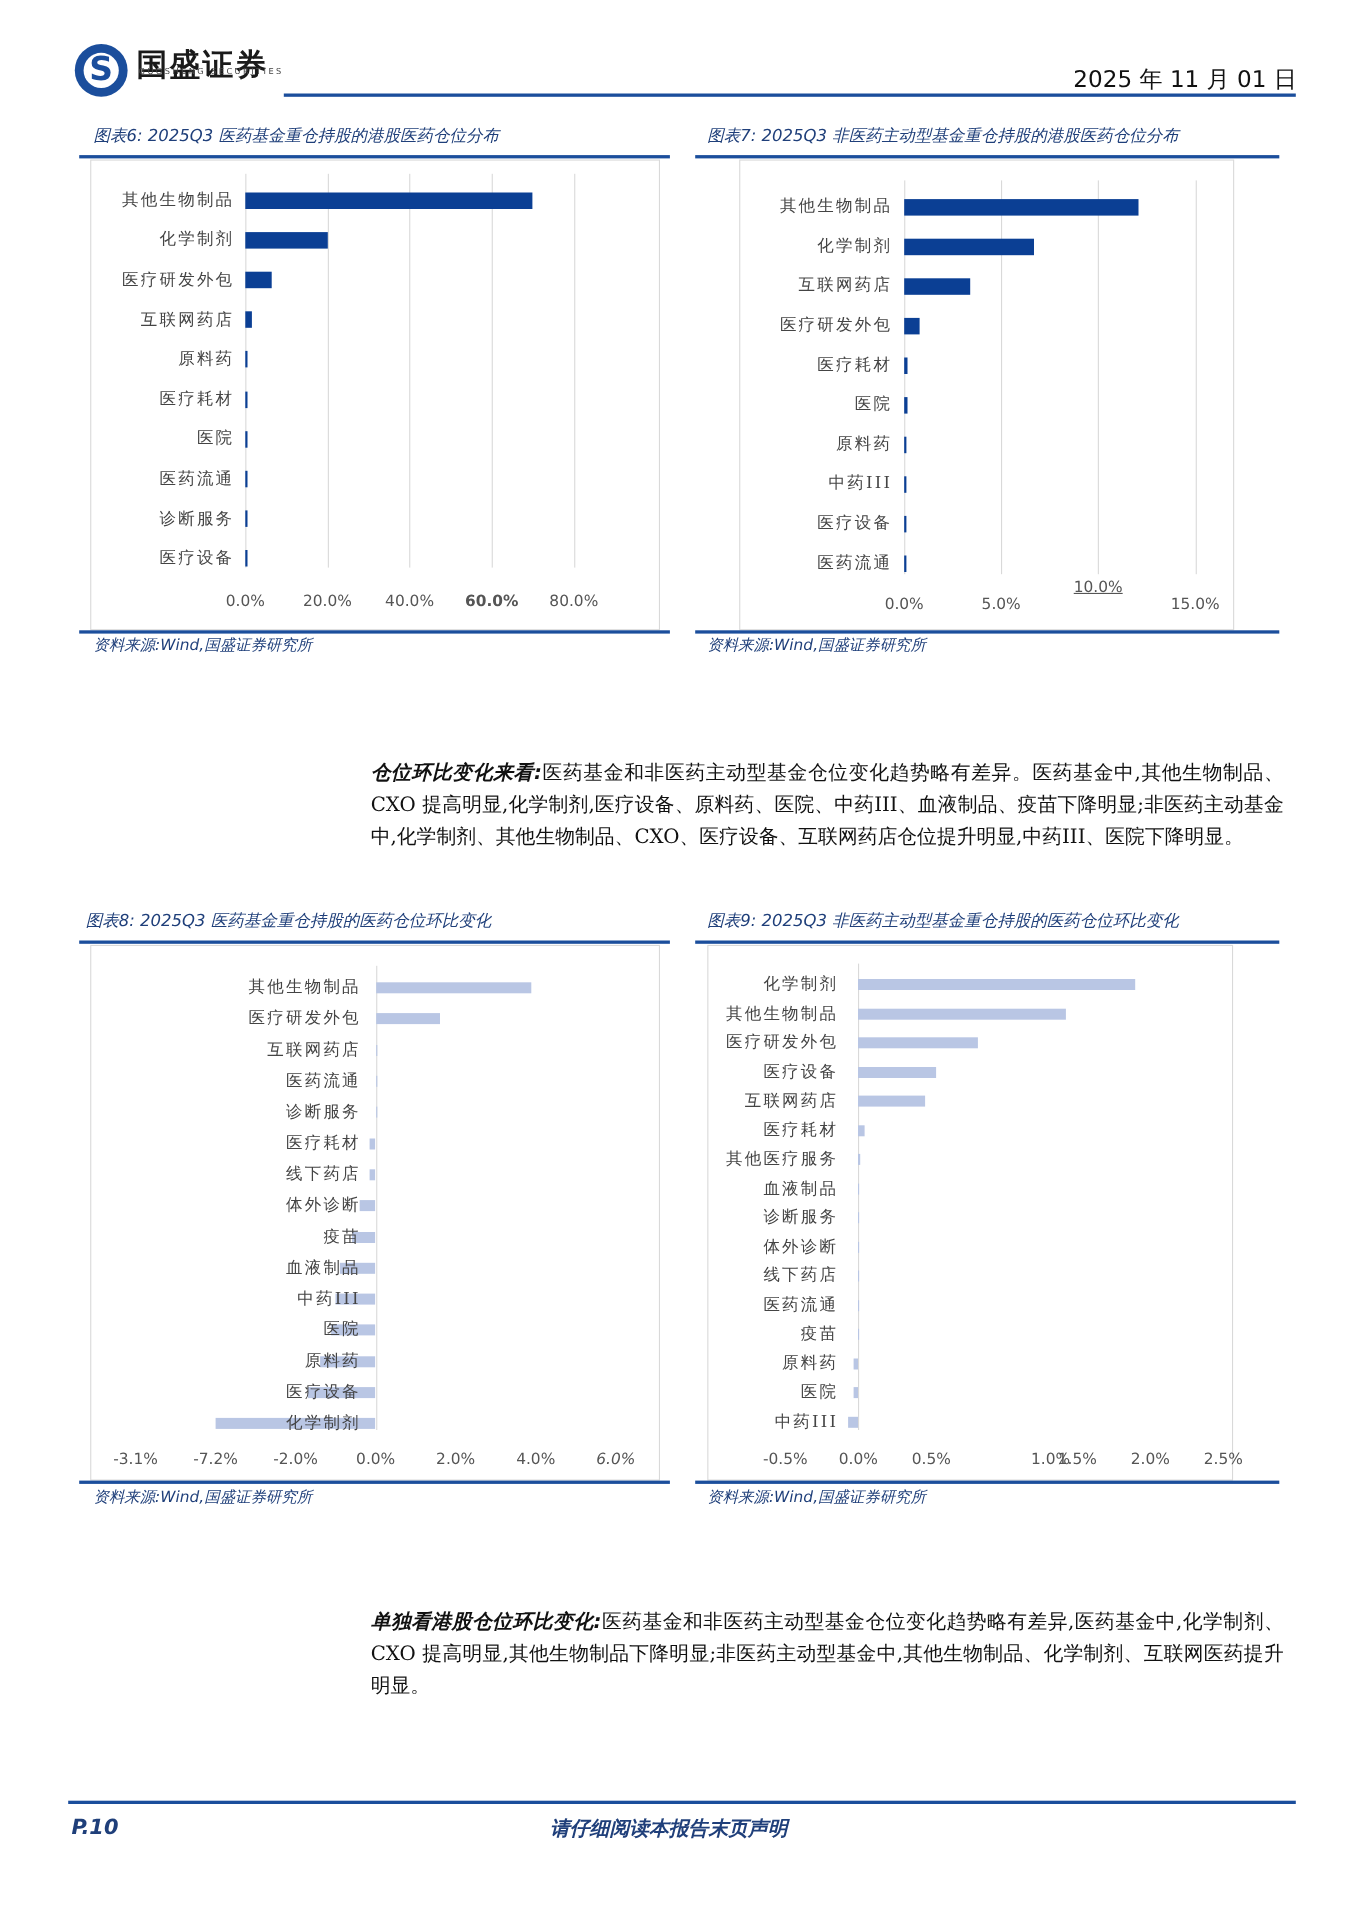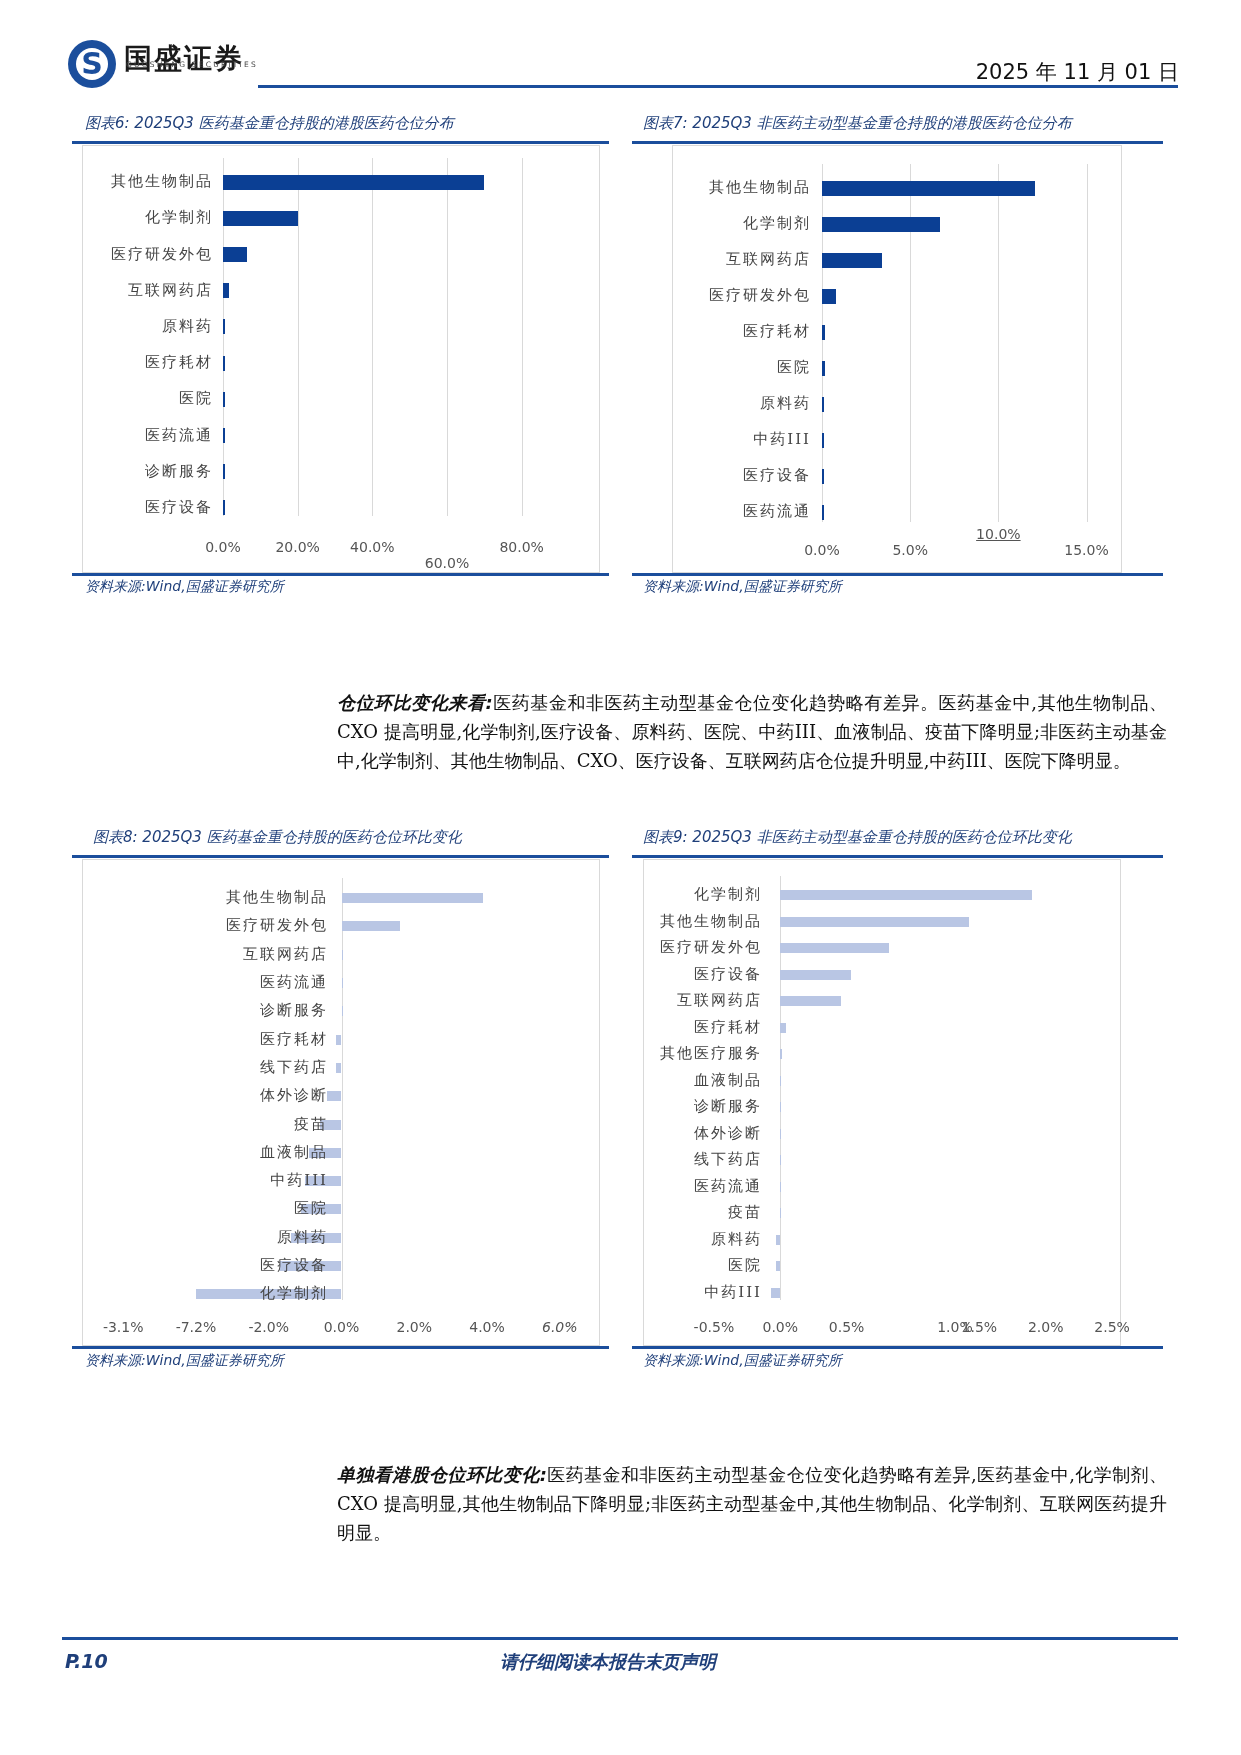--- a/index.html
+++ b/index.html
@@ -43,21 +43,21 @@
 <div class="abs chart-box" style="left:82px; top:145px; width:518px; height:428px;">
   <div class="plot" style="position:absolute;left:0;top:0;width:100%;height:100%;">
       <div class="gridline" style="left: 140px; top: 12px; height: 358px;"></div>
       <div class="gridline" style="left: 214.667px; top: 12px; height: 358px;"></div>
       <div class="gridline" style="left: 289.333px; top: 12px; height: 358px;"></div>
       <div class="gridline" style="left: 364px; top: 12px; height: 358px;"></div>
       <div class="gridline" style="left: 438.667px; top: 12px; height: 358px;"></div>
       <div class="tick-label" style="left: 140px; top: 393px;">0.0%</div>
       <div class="tick-label" style="left: 214.667px; top: 393px;">20.0%</div>
       <div class="tick-label" style="left: 289.333px; top: 393px;">40.0%</div>
-      <div class="tick-label" style="left: 364px; top: 409px;">60.0%</div>
+      <div class="tick-label" style="left: 364px; top: 393px; font-weight: bold;">60.0%</div>
       <div class="tick-label" style="left: 438.667px; top: 393px;">80.0%</div>
       <div class="bar" style="left: 140px; width: 261.333px; top: 28.6px; height: 15px; background: rgb(11, 63, 148);"></div>
       <div class="cat-label" style="right: 386px; top: 26.1px;">其他生物制品</div>
       <div class="bar" style="left: 140px; width: 75.4133px; top: 64.8px; height: 15px; background: rgb(11, 63, 148);"></div>
       <div class="cat-label" style="right: 386px; top: 62.3px;">化学制剂</div>
       <div class="bar" style="left: 140px; width: 24.2667px; top: 101px; height: 15px; background: rgb(11, 63, 148);"></div>
       <div class="cat-label" style="right: 386px; top: 98.5px;">医疗研发外包</div>
       <div class="bar" style="left: 140px; width: 5.6px; top: 137.2px; height: 15px; background: rgb(11, 63, 148);"></div>
       <div class="cat-label" style="right: 386px; top: 134.7px;">互联网药店</div>
       <div class="bar" style="left: 140px; width: 1.5px; top: 173.4px; height: 15px; background: rgb(11, 63, 148);"></div>
@@ -111,21 +111,21 @@
       <div class="cat-label" style="right: 310px; top: 356px;">医药流通</div>
     </div>
 </div>
 <div class="abs fig-rule" style="left:632px; top:573px; width:531px;"></div>
 <div class="abs source" style="left:643px; top:578px;">资料来源:Wind,国盛证券研究所</div>
 
 <div class="abs para" style="left:337px; top:688px; width:830px;">
   <b>仓位环比变化来看:</b><span>医药基金和非医药主动型基金仓位变化趋势略有差异。医药基金中,其他生物制品、CXO 提高明显,化学制剂,医疗设备、原料药、医院、中药III、血液制品、疫苗下降明显;非医药主动基金中,化学制剂、其他生物制品、CXO、医疗设备、互联网药店仓位提升明显,中药III、医院下降明显。</span>
 </div>
 
-<div class="abs fig-title" style="left:93px; top:828px;">图表8:  2025Q3 医药基金重仓持股的医药仓位环比变化</div>
+<div class="abs fig-title" style="left:78px; top:828px;">图表8:  2025Q3 医药基金重仓持股的医药仓位环比变化</div>
 <div class="abs fig-rule" style="left:72px; top:855px; width:537px;"></div>
 <div class="abs chart-box" style="left:82px; top:859px; width:518px; height:487px;">
   <div class="plot" style="position:absolute;left:0;top:0;width:100%;height:100%;">
       <div class="gridline" style="left: 258.5px; top: 18px; height: 422px;"></div>
       <div class="tick-label" style="left: 40.1923px; top: 459px;">-3.1%</div>
       <div class="tick-label" style="left: 112.962px; top: 459px;">-7.2%</div>
       <div class="tick-label" style="left: 185.731px; top: 459px;">-2.0%</div>
       <div class="tick-label" style="left: 258.5px; top: 459px;">0.0%</div>
       <div class="tick-label" style="left: 331.269px; top: 459px;">2.0%</div>
       <div class="tick-label" style="left: 404.038px; top: 459px;">4.0%</div>

